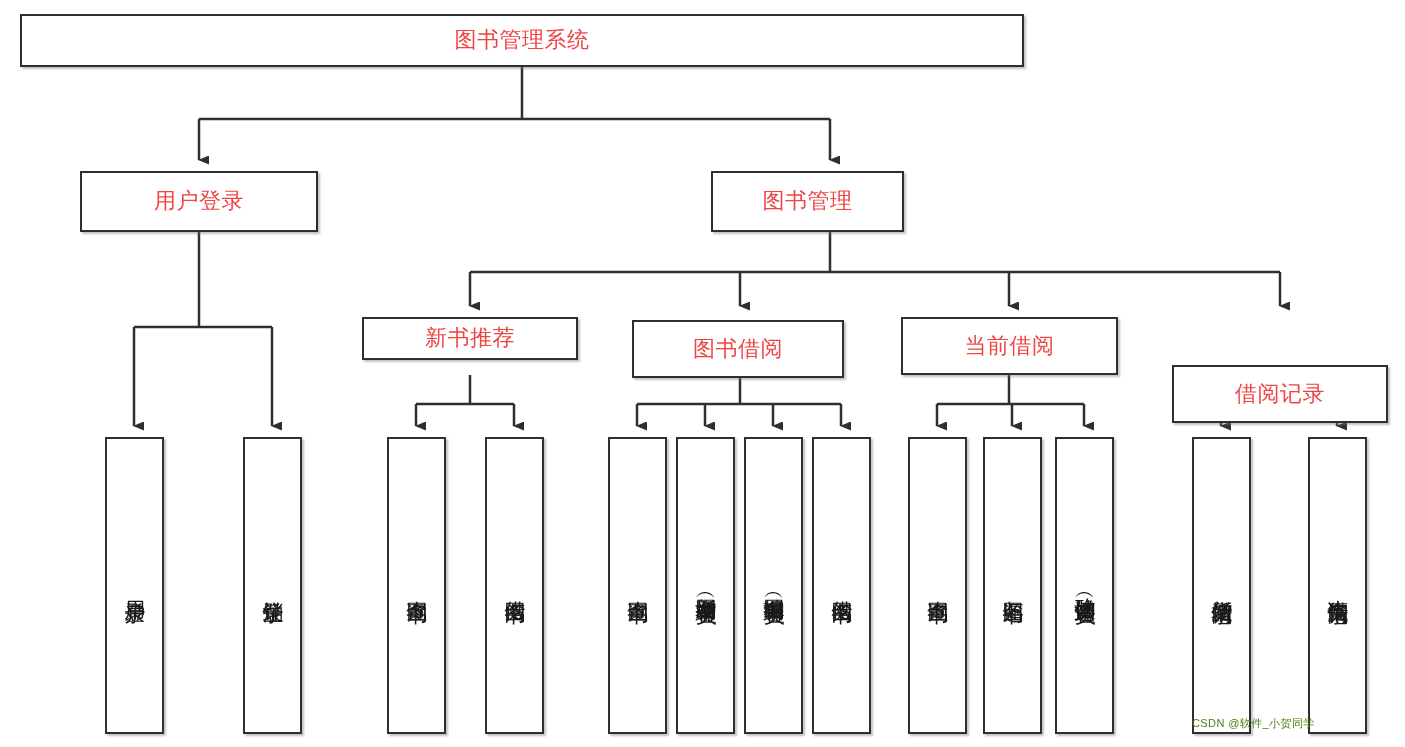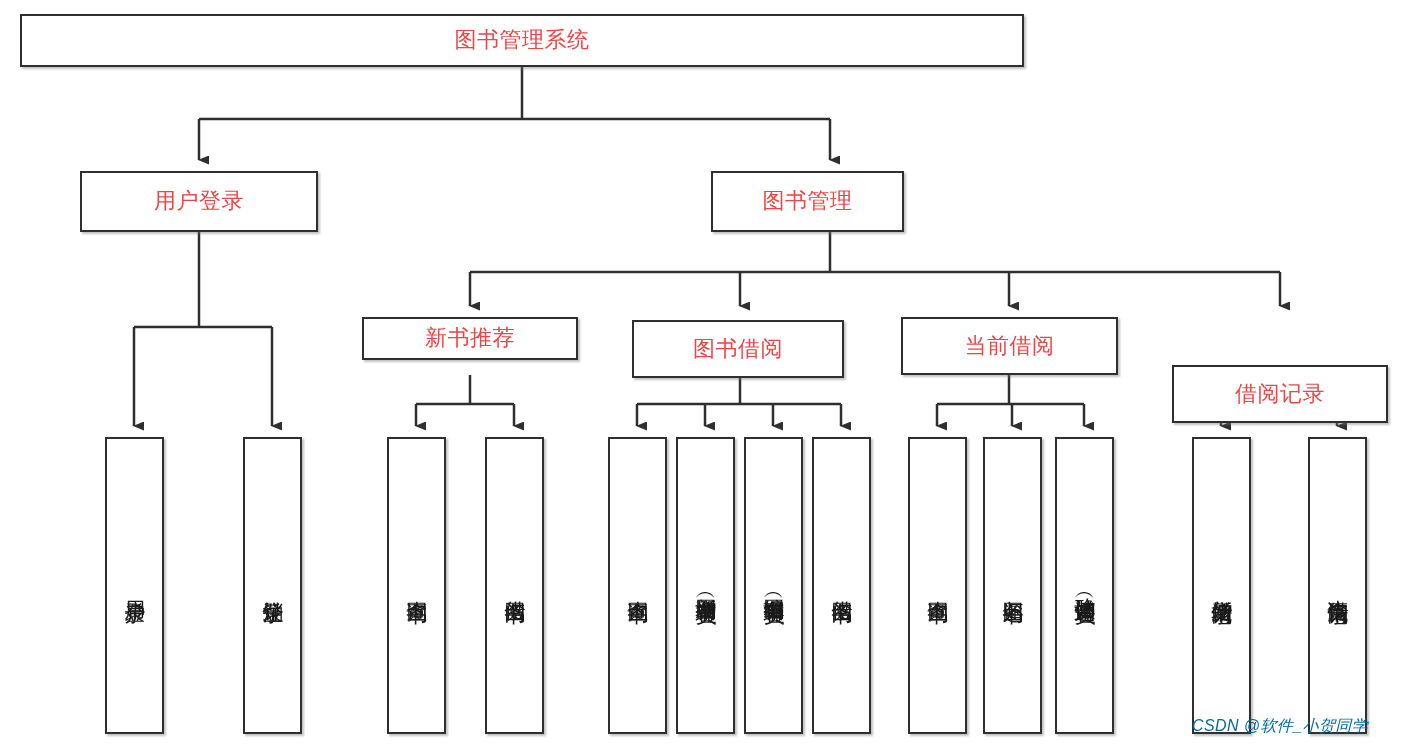--- a/index.html
+++ b/index.html
@@ -52,26 +52,25 @@
     writing-mode: vertical-rl;
     text-orientation: upright;
     -webkit-writing-mode: vertical-rl;
     line-height: 1.28;
     letter-spacing: 1px;
     white-space: nowrap;
     text-align: center;
   }
   .watermark {
     position: absolute;
-    font-size: 16px;
-    color: #0369a1;
+    font-size: 11px;
+    color: #4d7c0f;
     white-space: nowrap;
     letter-spacing: 0.4px;
     pointer-events: none;
-    font-style: italic;
   }
 </style>
 </head>
 <body>
 
 <div id="diagram-root">
 
   <svg class="canvas" viewBox="0 0 1405 747">
     <defs>
       <marker id="arrowhead" markerWidth="9" markerHeight="11" refX="4.5" refY="10" orient="auto" markerUnits="userSpaceOnUse">

